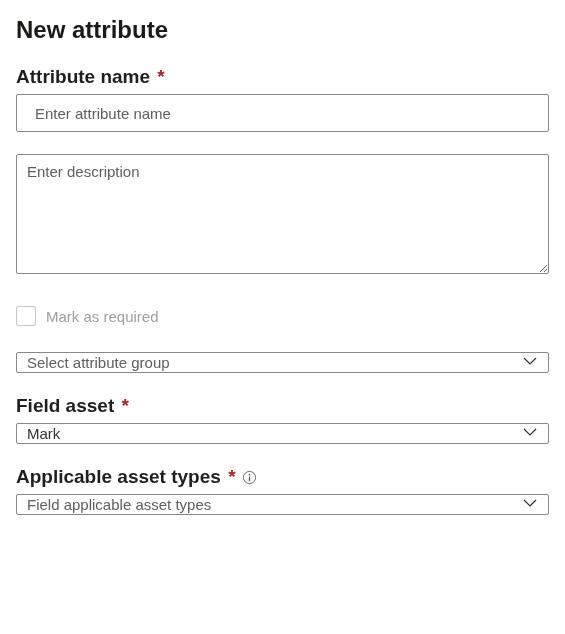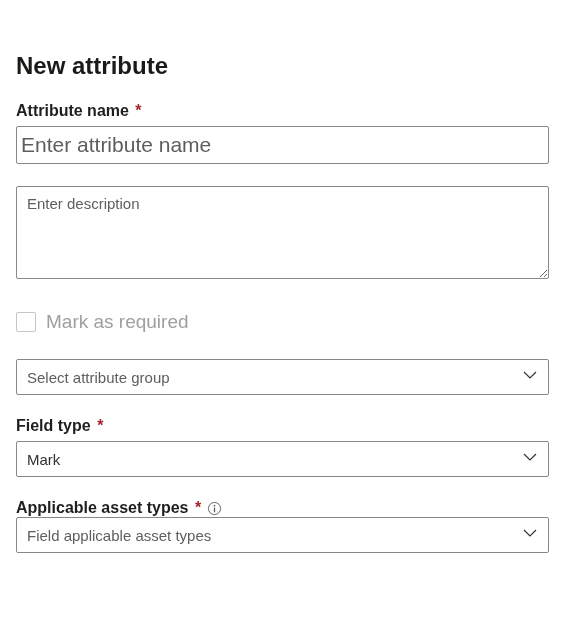--- a/index.html
+++ b/index.html
@@ -12,53 +12,52 @@
       background: #ffffff;
       padding: 16px;
       width: 565px;
       color: #323130;
     }
     .page-title {
       font-size: 24px;
       font-weight: 600;
       color: #1b1a19;
       margin-bottom: 22px;
-      margin-top: 36px;
     }
     .form-group {
       margin-bottom: 22px;
     }
     .field-label {
-      font-size: 16px;
+      font-size: 19px;
       font-weight: 600;
       color: #201f1e;
       display: block;
       margin-bottom: 6px;
     }
     .required-asterisk {
       color: #a4262c;
       margin-left: 2px;
     }
     .text-input {
       width: 100%;
       height: 38px;
       border: 1px solid #8a8886;
       border-radius: 2px;
-      padding: 6px 4px;
-      font-size: 21px;
+      padding: 6px 18px;
+      font-size: 15px;
       font-family: inherit;
       color: #7f1d1d;
       background: #ffffff;
     }
     .text-input::placeholder {
       color: #605e5c;
     }
     .textarea-input {
       width: 100%;
-      height: 93px;
+      height: 120px;
       border: 1px solid #8a8886;
       border-radius: 2px;
       padding: 8px 10px;
       font-size: 15px;
       font-family: inherit;
       color: #323130;
       background: #ffffff;
       resize: both;
     }
     .textarea-input::placeholder {
@@ -72,30 +71,30 @@
       margin-top: 28px;
     }
     .checkbox-box {
       width: 20px;
       height: 20px;
       border: 1px solid #c8c6c4;
       border-radius: 2px;
       background: #ffffff;
     }
     .checkbox-label {
-      font-size: 19px;
+      font-size: 15px;
       color: #a19f9d;
     }
     .select-wrapper {
       position: relative;
       width: 100%;
     }
     .select-input {
       width: 100%;
-      height: 36px;
+      height: 21px;
       border: 1px solid #8a8886;
       border-radius: 2px;
       padding: 6px 36px 6px 10px;
       font-size: 15px;
       font-family: inherit;
       color: #605e5c;
       background: #ffffff;
       cursor: pointer;
       display: flex;
       align-items: center;
@@ -107,20 +106,21 @@
       position: absolute;
       right: 12px;
       top: 50%;
       transform: translateY(-50%);
       pointer-events: none;
     }
     .label-row {
       display: flex;
       align-items: center;
       gap: 6px;
+      margin-bottom: 6px;
     }
     .label-row .field-label {
       margin-bottom: 0;
     }
     .info-icon {
       display: inline-flex;
       align-items: center;
       justify-content: center;
     }
   </style>
@@ -152,21 +152,21 @@
     <span class="chevron">
       <svg width="14" height="14" viewBox="0 0 14 14">
           <path d="M1 4 L7 10 L13 4" stroke="#323130" stroke-width="1.2" fill="none"></path>
         </svg>
     </span>
   </div>
 </div>
 
 <div class="form-group">
   <label class="field-label">
-    <span>Field type</span>
+    <span>Field asset</span>
     <span class="required-asterisk">*</span>
   </label>
   <div class="select-wrapper">
     <div class="select-input has-value">Mark</div>
     <span class="chevron">
       <svg width="14" height="14" viewBox="0 0 14 14">
           <path d="M1 4 L7 10 L13 4" stroke="#323130" stroke-width="1.2" fill="none"></path>
         </svg>
     </span>
   </div>

